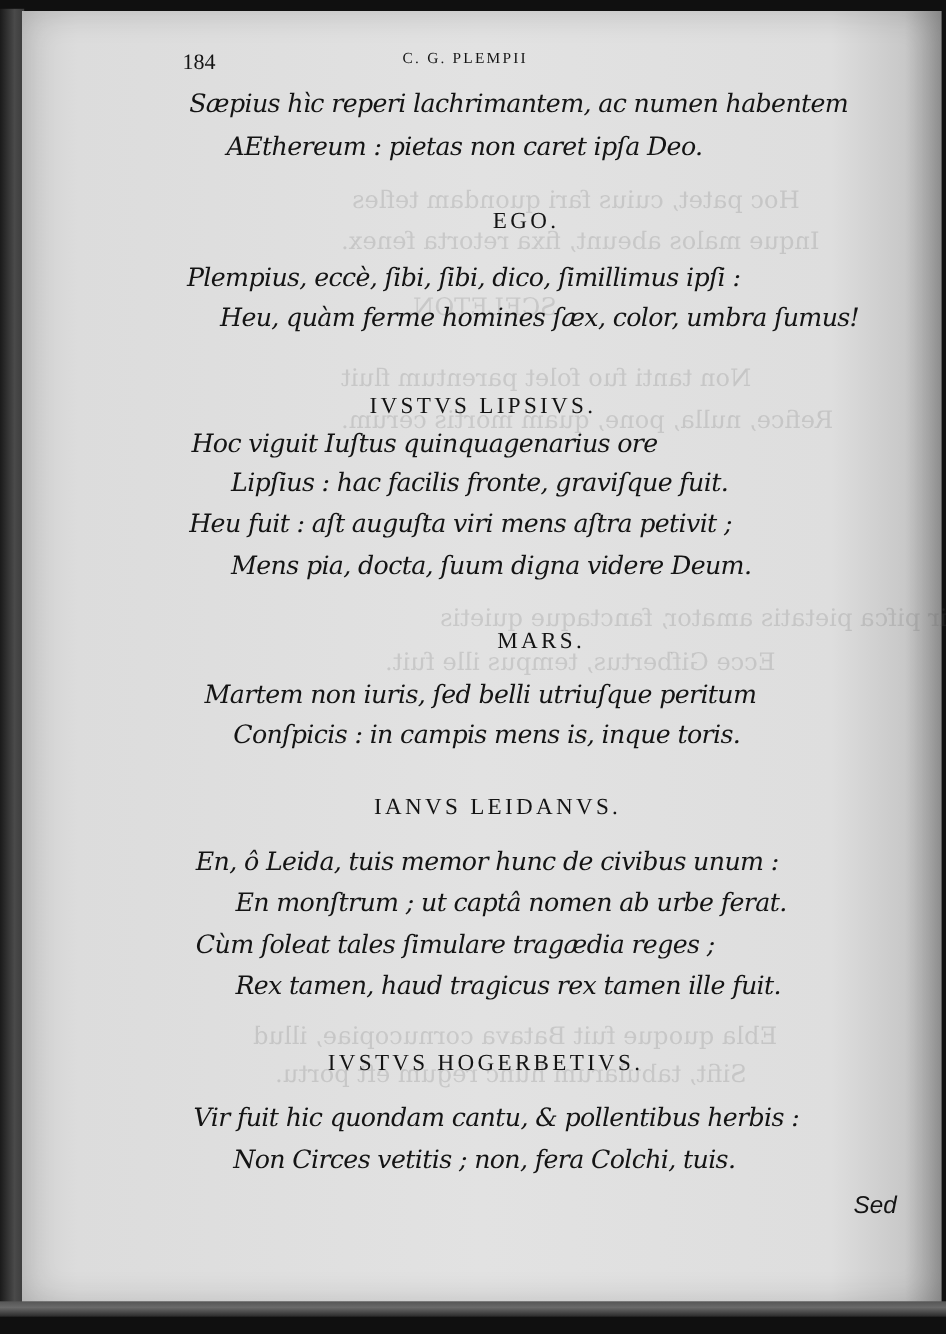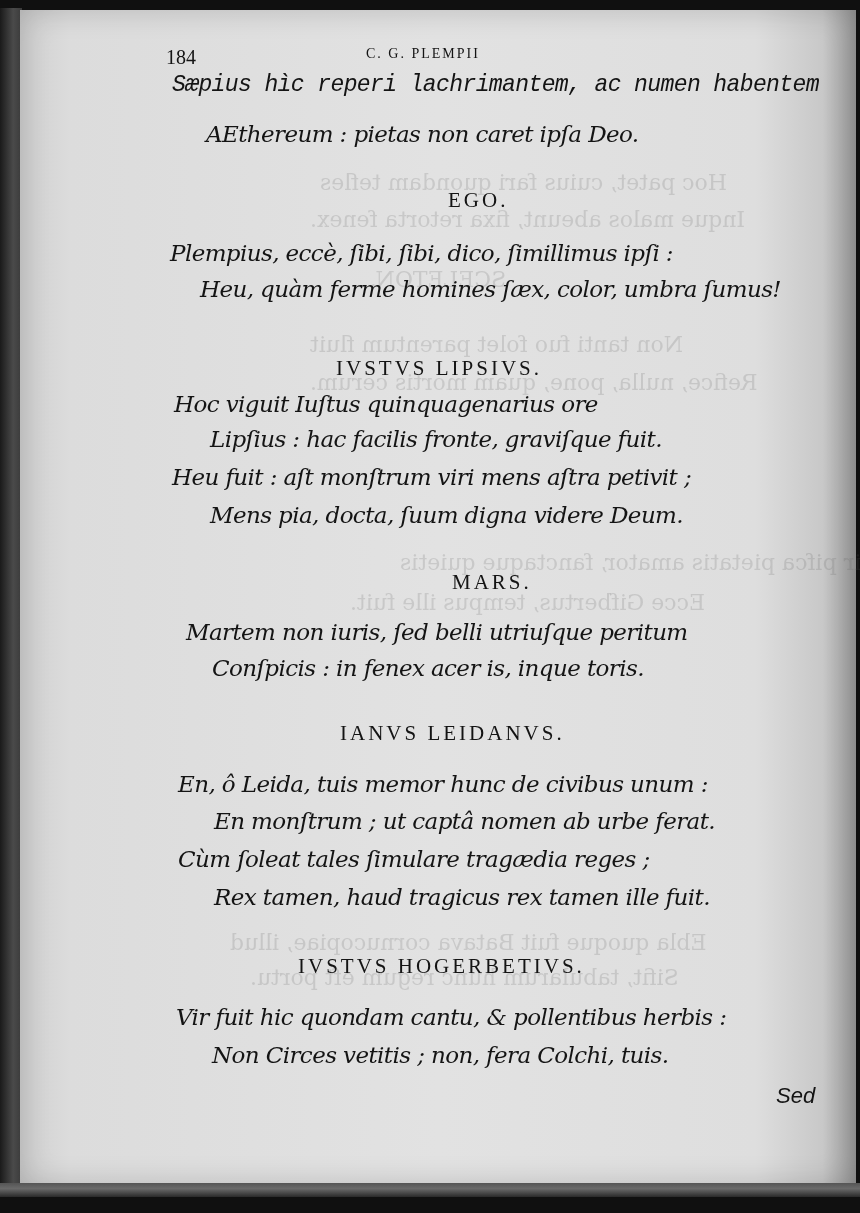--- a/index.html
+++ b/index.html
@@ -114,36 +114,36 @@
   <div class="ghost" style="left:230px;top:955px;">Sifit, tabularum hunc regum eft portu.</div>
 </div>
 <div class="bottom-edge"></div>
 
 <div class="text">
   <div class="running-head">
     <span class="page-num">184</span>
     <span class="head-title">C. G. PLEMPII</span>
   </div>
 
-  <div class="verse" style="left:172px;top:72px;font-family:Liberation Mono, monospace;">Sæpius hìc reperi lachrimantem, ac numen habentem</div>
+  <div class="verse" style="left:172px;top:82px;">Sæpius hìc reperi lachrimantem, ac numen habentem</div>
   <div class="verse" style="left:206px;top:121px;">AEthereum : pietas non caret ipſa Deo.</div>
 
   <div class="heading" style="left:448px;top:188px;">EGO.</div>
   <div class="verse" style="left:170px;top:240px;text-align:center;">Plempius, eccè, ſibi, ſibi, dico, ſimillimus ipſi :</div>
   <div class="verse" style="left:200px;top:276px;text-align:right;">Heu, quàm ferme homines ſæx, color, umbra ſumus!</div>
 
   <div class="heading" style="left:336px;top:340px;margin-top:16px;">IVSTVS LIPSIVS.</div>
   <div class="verse" style="left:174px;top:391px;">Hoc viguit Iuſtus quinquagenarius ore</div>
   <div class="verse" style="left:210px;top:426px;">Lipſius : hac facilis fronte, graviſque fuit.</div>
-  <div class="verse" style="left:172px;top:464px;">Heu fuit : aſt monſtrum viri mens aſtra petivit ;</div>
+  <div class="verse" style="left:172px;top:464px;">Heu fuit : aſt auguſta viri mens aſtra petivit ;</div>
   <div class="verse" style="left:210px;top:502px;">Mens pia, docta, ſuum digna videre Deum.</div>
 
   <div class="heading" style="left:452px;top:570px;">MARS.</div>
   <div class="verse" style="left:186px;top:619px;">Martem non iuris, ſed belli utriuſque peritum</div>
-  <div class="verse" style="left:212px;top:655px;">Conſpicis : in fenex acer is, inque toris.</div>
+  <div class="verse" style="left:212px;top:655px;">Conſpicis : in campis mens is, inque toris.</div>
 
   <div class="heading" style="left:340px;top:721px;">IANVS LEIDANVS.</div>
   <div class="verse" style="left:178px;top:771px;">En, ô Leida, tuis memor hunc de civibus unum :</div>
   <div class="verse" style="left:214px;top:808px;">En monſtrum ; ut captâ nomen ab urbe ferat.</div>
   <div class="verse" style="left:178px;top:846px;">Cùm ſoleat tales ſimulare tragædia reges ;</div>
   <div class="verse" style="left:214px;top:884px;">Rex tamen, haud tragicus rex tamen ille fuit.</div>
 
   <div class="heading" style="left:298px;top:954px;">IVSTVS HOGERBETIVS.</div>
   <div class="verse" style="left:176px;top:1004px;">Vir fuit hic quondam cantu, &amp; pollentibus herbis :</div>
   <div class="verse" style="left:212px;top:1042px;">Non Circes vetitis ; non, fera Colchi, tuis.</div>

